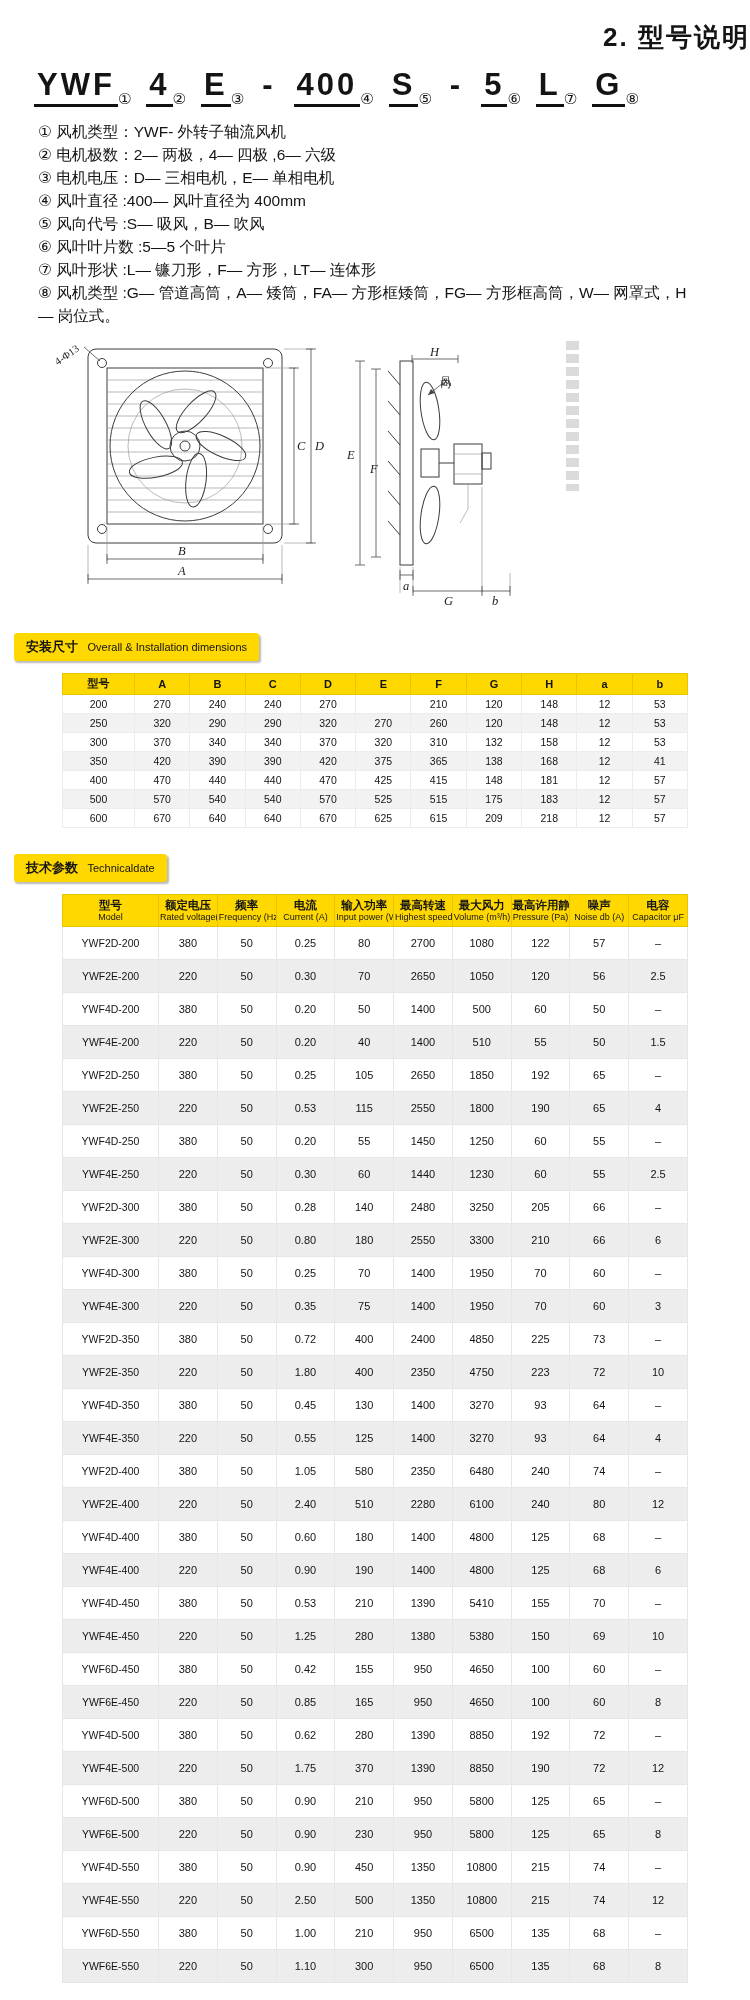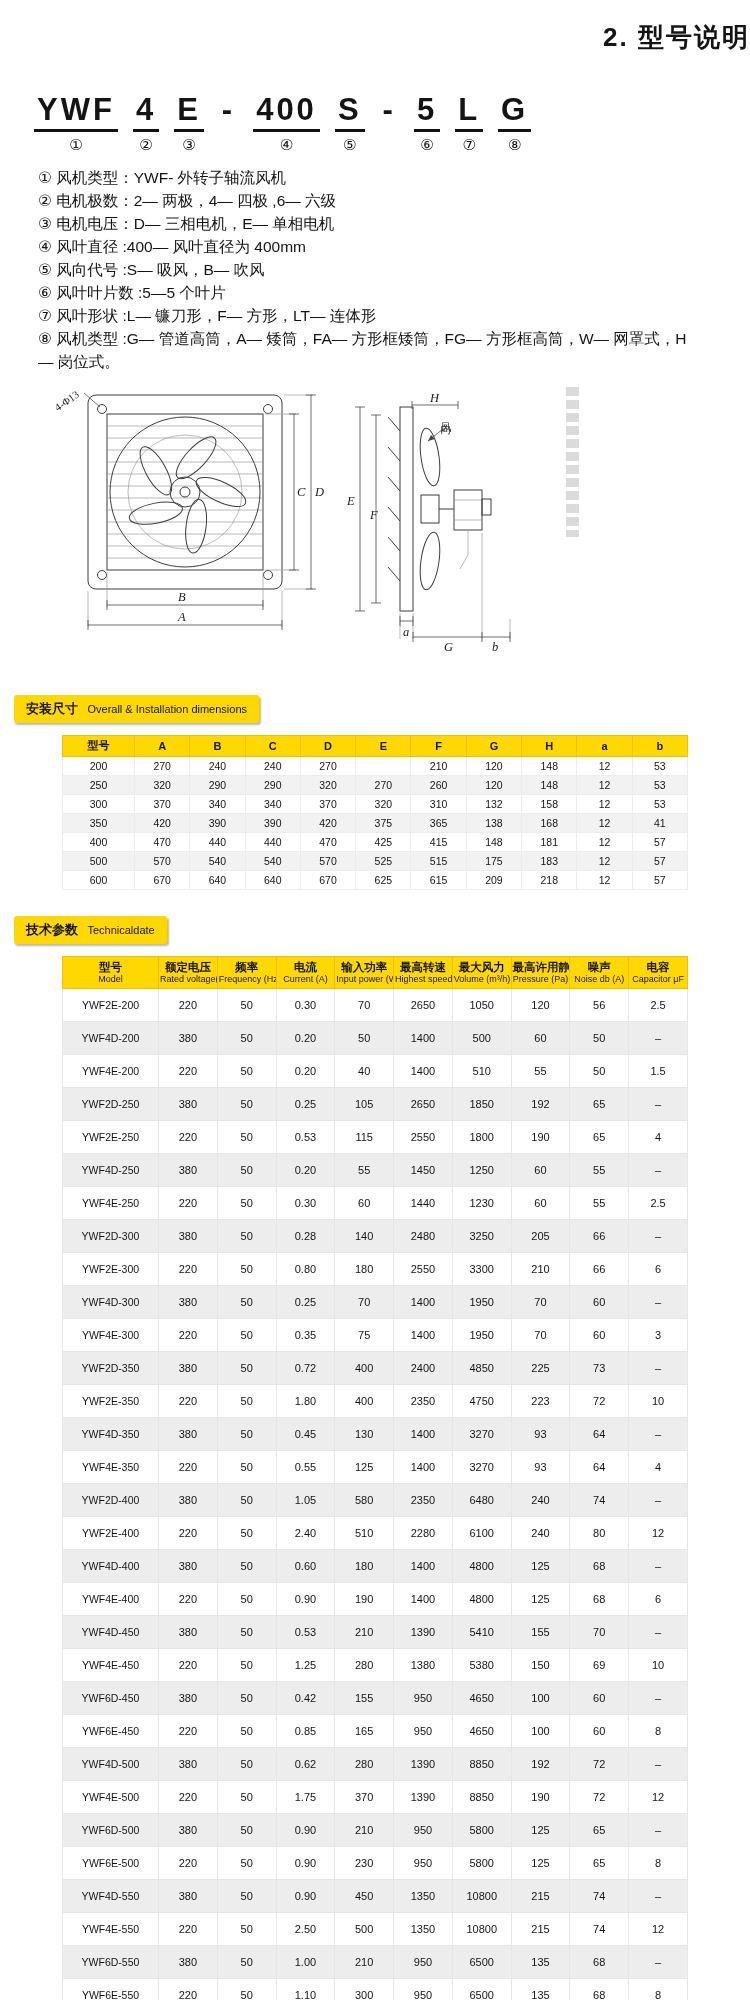--- a/index.html
+++ b/index.html
@@ -2,21 +2,21 @@
 <html><head>
 <meta charset="utf-8">
 <style>
   html,body{margin:0;padding:0;}
   body{width:750px;background:#fff;font-family:"Liberation Sans","DejaVu Sans",sans-serif;color:#141414;}
   .page{position:relative;width:750px;height:2000px;overflow:hidden;background:#fff;}
   .page-title{margin:20px 0 0 28px;font-size:26px;font-weight:bold;letter-spacing:2px;text-align:right;}
 
   
   .model-code{display:flex;align-items:flex-start;gap:15px;margin:14px 0 0 34px;}
-  .code-part{display:flex;flex-direction:column;align-items:center;margin-top:25px;}
+  .code-part{display:flex;align-items:flex-end;}
   .code-text{font-size:31px;font-weight:bold;letter-spacing:3px;line-height:1.05;padding:0 3px 2px;border-bottom:3px solid #111;}
   .code-part.plain .code-text{border-bottom:none;}
   .code-marker{margin-top:5px;font-size:15px;line-height:1;height:16px;}
 
   
   .notes{margin:13px 0 0 38px;width:655px;}
   .note-line{font-size:15.5px;line-height:23px;}
 
   
   .drawings{position:relative;height:282px;margin-top:8px;}
@@ -25,21 +25,21 @@
   .ln{fill:none;stroke:#3c3c3c;stroke-width:1;}
   .ln-light{fill:none;stroke:#9c9c9c;stroke-width:.7;}
   .dim{fill:none;stroke:#4a4a4a;stroke-width:.8;}
   .drawings text{font-family:"Liberation Serif","DejaVu Serif",serif;font-style:italic;font-size:12.5px;fill:#1b1b1b;}
   .drawings text.ann{font-size:10.5px;font-style:normal;}
   .wind-label{position:absolute;left:438px;top:32px;writing-mode:vertical-rl;font-size:11px;letter-spacing:2px;color:#333;}
   .watermark{position:absolute;left:566px;top:6px;width:13px;height:150px;opacity:.55;
     background:repeating-linear-gradient(to bottom,#bdbdbd 0 9px,transparent 9px 13px);}
 
   
-  .badge-row{margin-top:32px;}
+  .badge-row{margin-top:16px;}
   .badge-row.second{margin-top:26px;}
   .section-badge{display:inline-block;margin-left:14px;background:#ffd800;border-radius:3px;padding:4px 12px 5px;
     box-shadow:1.5px 2px 2px rgba(0,0,0,.28);}
   .section-badge .zh{font-size:13px;font-weight:bold;}
   .section-badge .en{font-size:11px;margin-left:5px;}
 
   
   table{border-collapse:collapse;table-layout:fixed;margin:12px auto 0;width:626px;}
   th,td{text-align:center;vertical-align:middle;overflow:hidden;white-space:nowrap;}
   .install-table th{background:#ffd800;font-size:11px;font-weight:bold;height:18px;border:1px solid #e9c400;}
@@ -360,20 +360,32 @@
             <div class="h-en">Noise db (A)</div>
           </th>
           <th>
             <div class="h-zh">电容</div>
             <div class="h-en">Capacitor μF</div>
           </th>
         </tr>
     </thead>
     <tbody>
         <tr>
+          <td>YWF2D-200</td>
+          <td>380</td>
+          <td>50</td>
+          <td>0.25</td>
+          <td>80</td>
+          <td>2700</td>
+          <td>1080</td>
+          <td>122</td>
+          <td>57</td>
+          <td>–</td>
+        </tr>
+        <tr>
           <td>YWF2E-200</td>
           <td>220</td>
           <td>50</td>
           <td>0.30</td>
           <td>70</td>
           <td>2650</td>
           <td>1050</td>
           <td>120</td>
           <td>56</td>
           <td>2.5</td>

